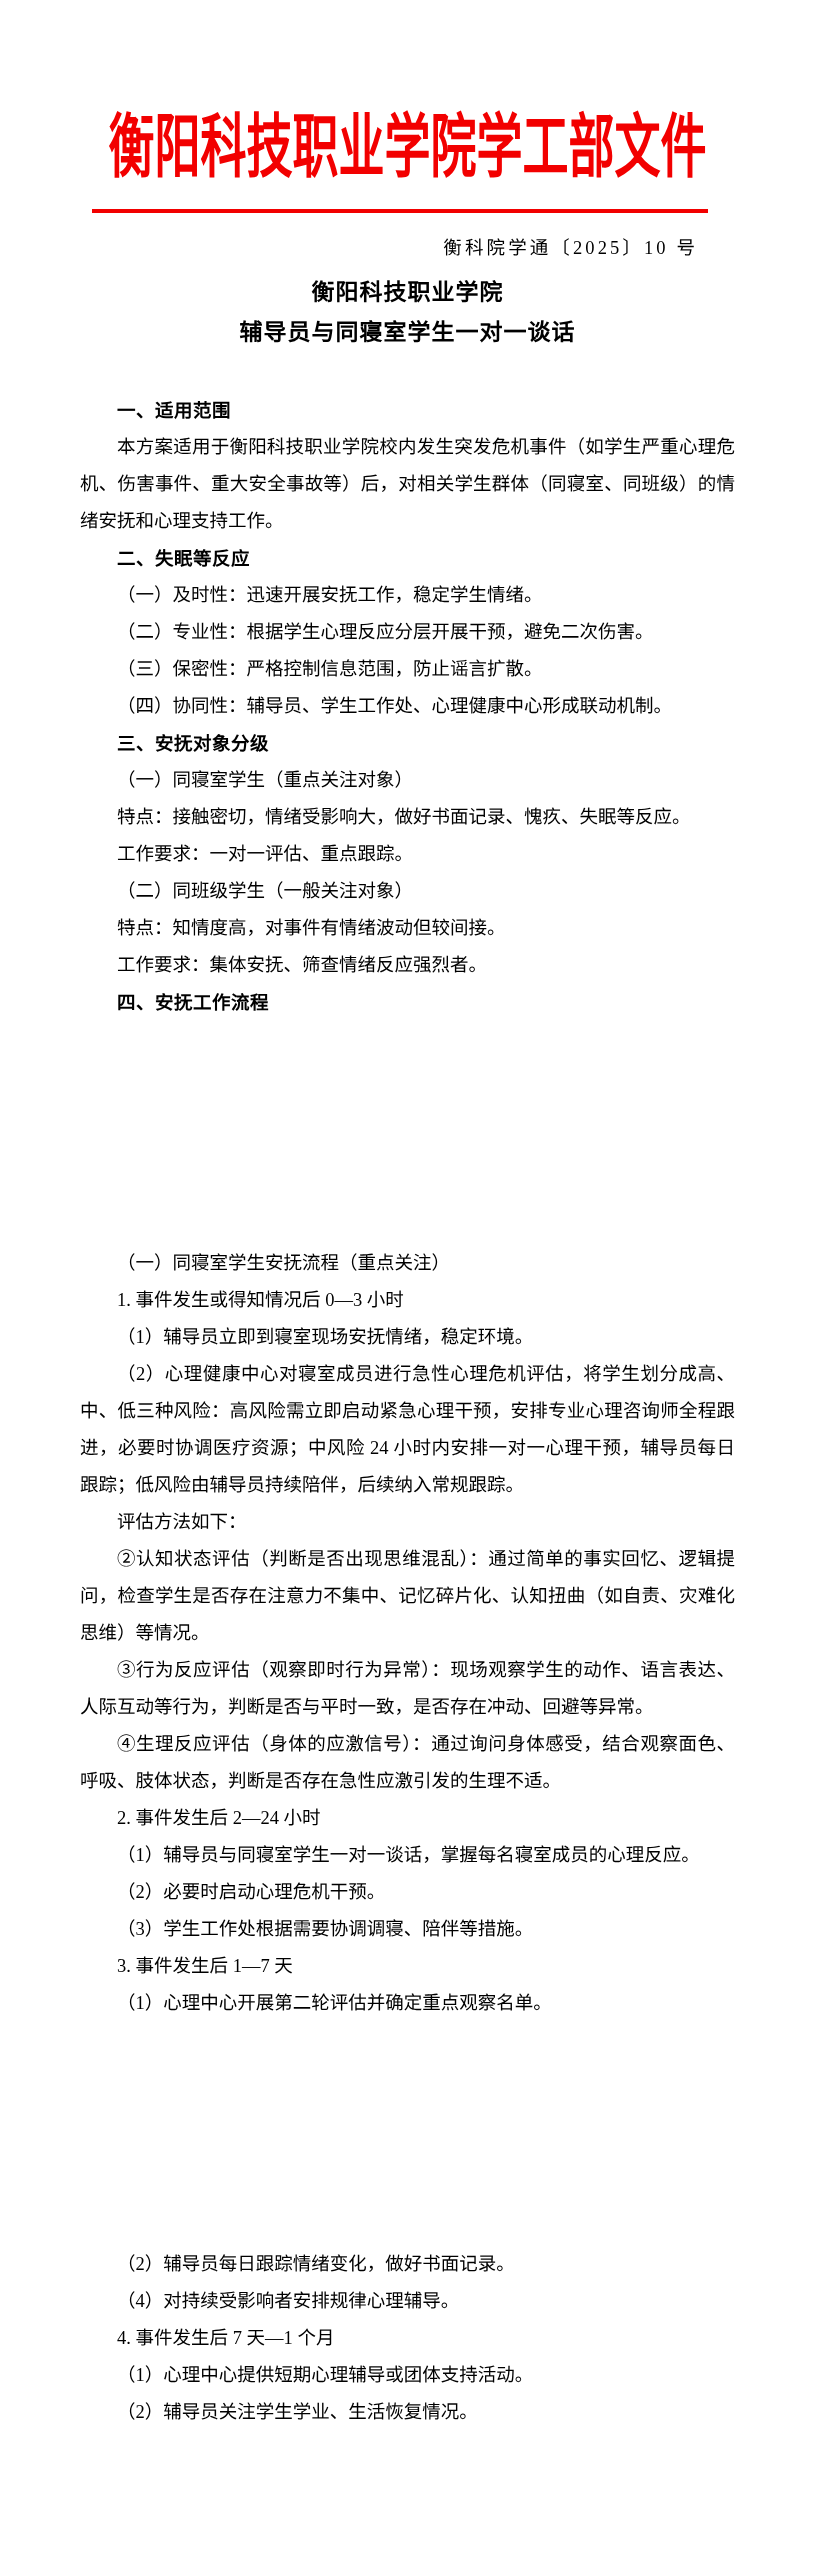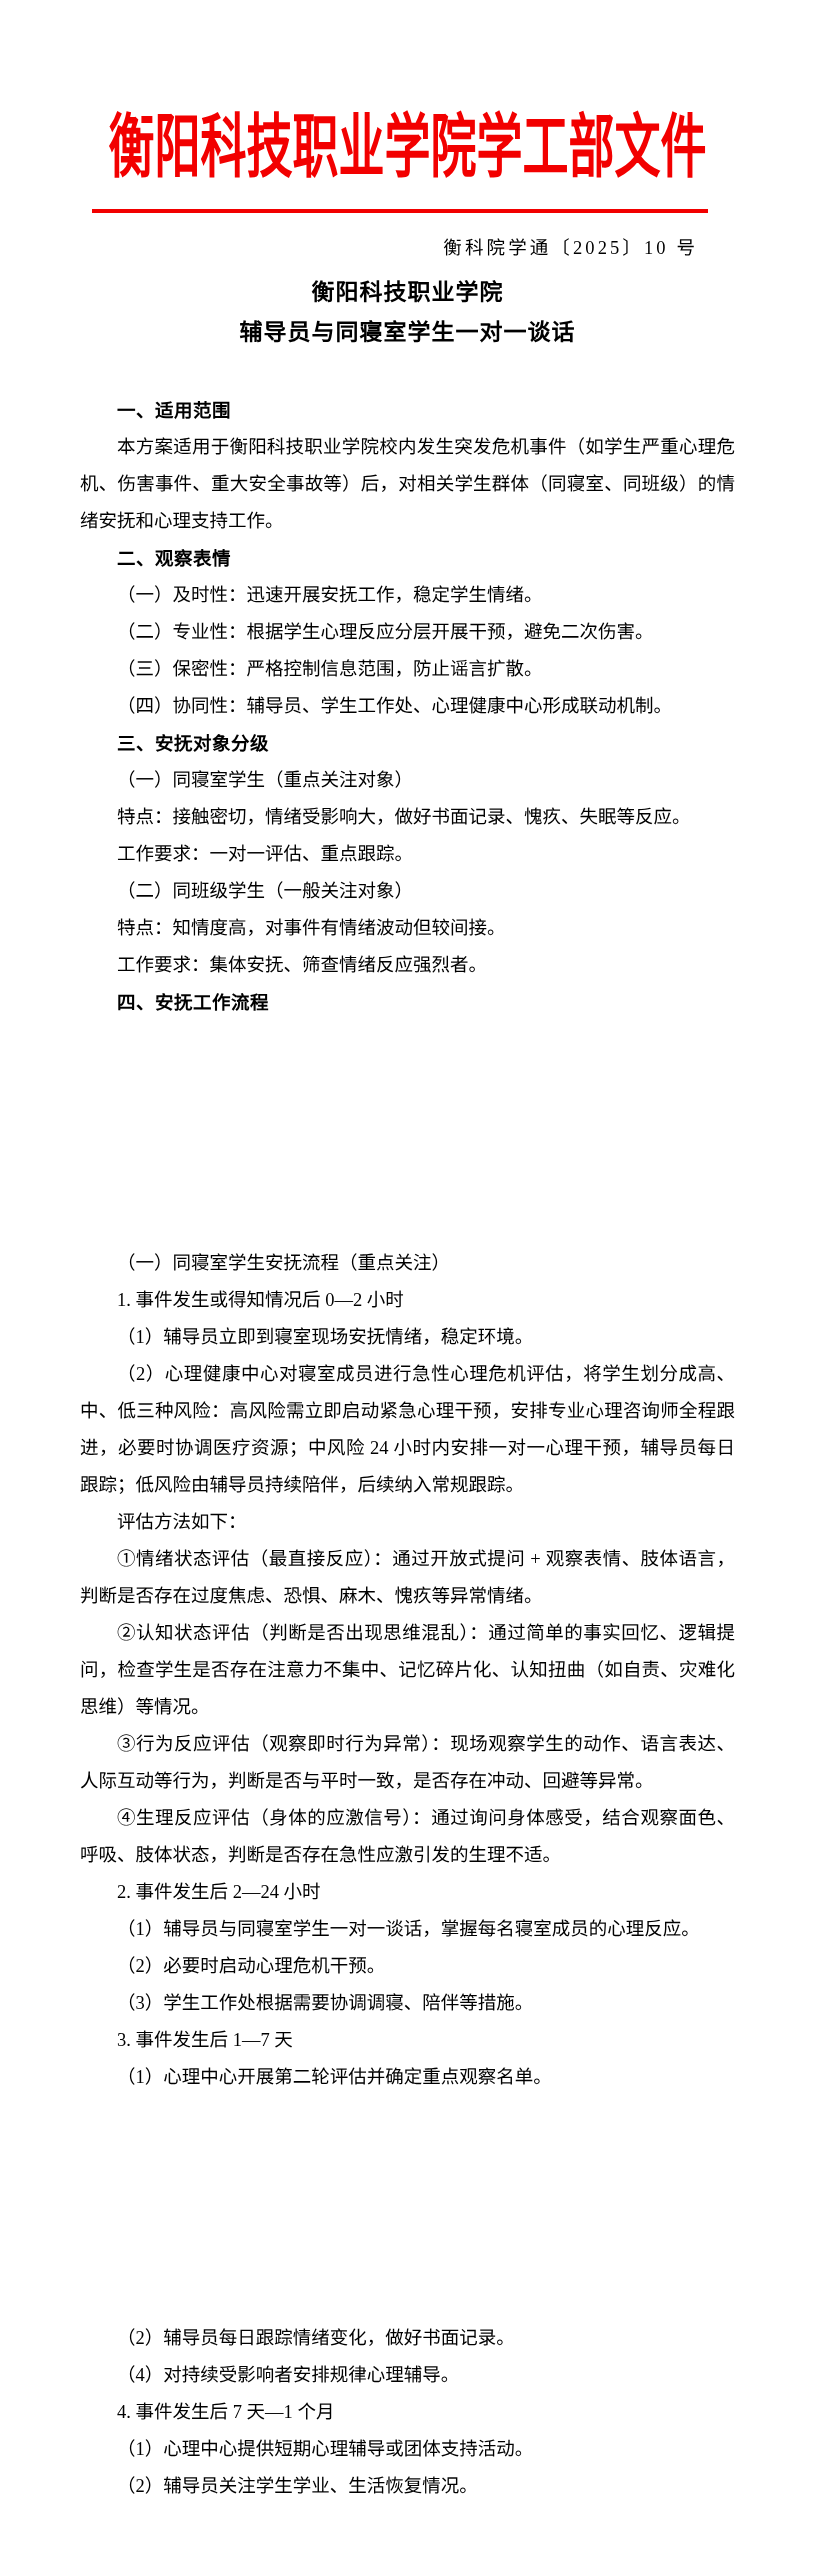--- a/index.html
+++ b/index.html
@@ -83,40 +83,39 @@
   <div class="doc-number">衡科院学通〔2025〕10 号</div>
 
   <div class="doc-title">
     <div>衡阳科技职业学院</div>
     <div>辅导员与同寝室学生一对一谈话</div>
   </div>
 
   <div class="doc-body">
       <p class="sec-heading">一、适用范围</p>
       <p class="para">本方案适用于衡阳科技职业学院校内发生突发危机事件（如学生严重心理危机、伤害事件、重大安全事故等）后，对相关学生群体（同寝室、同班级）的情绪安抚和心理支持工作。</p>
-      <p class="sec-heading">二、观察表情</p>
+      <p class="sec-heading">二、失眠等反应</p>
       <p class="para">（一）及时性：迅速开展安抚工作，稳定学生情绪。</p>
       <p class="para">（二）专业性：根据学生心理反应分层开展干预，避免二次伤害。</p>
       <p class="para">（三）保密性：严格控制信息范围，防止谣言扩散。</p>
       <p class="para">（四）协同性：辅导员、学生工作处、心理健康中心形成联动机制。</p>
       <p class="sec-heading">三、安抚对象分级</p>
       <p class="para">（一）同寝室学生（重点关注对象）</p>
       <p class="para">特点：接触密切，情绪受影响大，做好书面记录、愧疚、失眠等反应。</p>
       <p class="para">工作要求：一对一评估、重点跟踪。</p>
       <p class="para">（二）同班级学生（一般关注对象）</p>
       <p class="para">特点：知情度高，对事件有情绪波动但较间接。</p>
       <p class="para">工作要求：集体安抚、筛查情绪反应强烈者。</p>
       <p class="sec-heading">四、安抚工作流程</p>
       <div class="page-gap"></div>
       <p class="para">（一）同寝室学生安抚流程（重点关注）</p>
-      <p class="para">1. 事件发生或得知情况后 0—2 小时</p>
+      <p class="para">1. 事件发生或得知情况后 0—3 小时</p>
       <p class="para">（1）辅导员立即到寝室现场安抚情绪，稳定环境。</p>
       <p class="para">（2）心理健康中心对寝室成员进行急性心理危机评估，将学生划分成高、中、低三种风险：高风险需立即启动紧急心理干预，安排专业心理咨询师全程跟进，必要时协调医疗资源；中风险 24 小时内安排一对一心理干预，辅导员每日跟踪；低风险由辅导员持续陪伴，后续纳入常规跟踪。</p>
       <p class="para">评估方法如下：</p>
-      <p class="para">①情绪状态评估（最直接反应）：通过开放式提问 + 观察表情、肢体语言，判断是否存在过度焦虑、恐惧、麻木、愧疚等异常情绪。</p>
       <p class="para">②认知状态评估（判断是否出现思维混乱）：通过简单的事实回忆、逻辑提问，检查学生是否存在注意力不集中、记忆碎片化、认知扭曲（如自责、灾难化思维）等情况。</p>
       <p class="para">③行为反应评估（观察即时行为异常）：现场观察学生的动作、语言表达、人际互动等行为，判断是否与平时一致，是否存在冲动、回避等异常。</p>
       <p class="para">④生理反应评估（身体的应激信号）：通过询问身体感受，结合观察面色、呼吸、肢体状态，判断是否存在急性应激引发的生理不适。</p>
       <p class="para">2. 事件发生后 2—24 小时</p>
       <p class="para">（1）辅导员与同寝室学生一对一谈话，掌握每名寝室成员的心理反应。</p>
       <p class="para">（2）必要时启动心理危机干预。</p>
       <p class="para">（3）学生工作处根据需要协调调寝、陪伴等措施。</p>
       <p class="para">3. 事件发生后 1—7 天</p>
       <p class="para">（1）心理中心开展第二轮评估并确定重点观察名单。</p>
       <div class="page-gap"></div>

